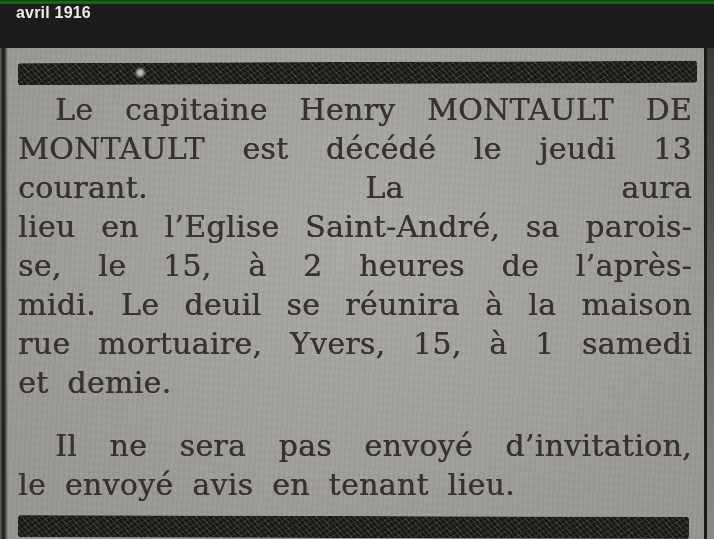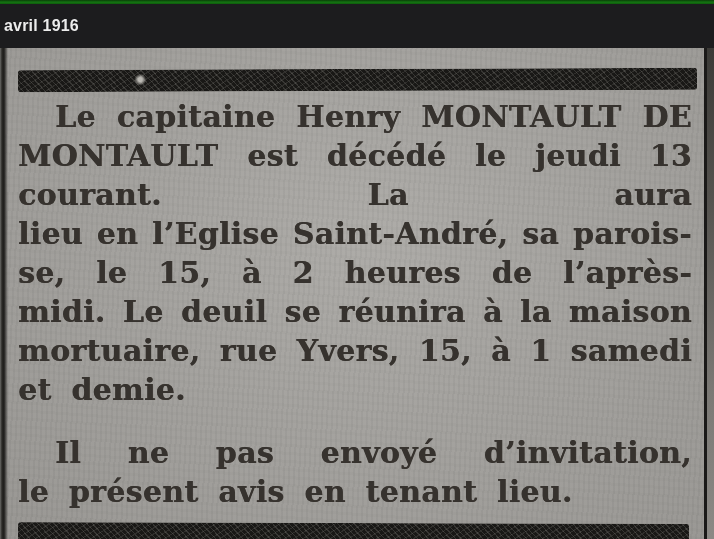--- a/index.html
+++ b/index.html
@@ -18,22 +18,22 @@
   }
   
   .green-strip{
     height:4px;
     background:linear-gradient(180deg,#0a3c08 0%,#147512 55%,#0f5a0c 100%);
   }
   
   .header-bar{
     height:44px;
     background:var(--header-bg);
-    display:flex;align-items:center;
-    padding-left:4px;
+    display:flex;
+    padding-left:16px;
     box-sizing:border-box;
   }
   .header-title{
     color:#ececec;
     font-size:16px;
     font-weight:700;
     letter-spacing:.2px;
   }
   
   .scan{
@@ -54,23 +54,22 @@
   .right-edge{
     position:absolute;right:0;top:0;bottom:0;width:10px;
     border-left:3px solid #1a1918;
     background:linear-gradient(180deg,#3b3a37 0%,#54524e 30%,#7b7975 70%,#8b8985 100%);
     box-sizing:border-box;
     pointer-events:none;
   }
   .content{
     position:absolute;
     left:8px;right:13px;top:0;bottom:0;
-    padding:21px 4px 0 10px;
+    padding:14px 4px 0 10px;
     box-sizing:border-box;
-    font-weight:bold;
   }
   
   .rule{
     height:22px;
     border-radius:3px;
     background-color:var(--rule);
     background-image:
       repeating-linear-gradient(47deg, rgba(162,160,154,.22) 0 1px, transparent 1px 4px),
       repeating-linear-gradient(-33deg, rgba(150,148,142,.18) 0 1px, transparent 1px 5px);
   }
@@ -169,35 +168,36 @@
             <span>midi.</span>
             <span>Le</span>
             <span>deuil</span>
             <span>se</span>
             <span>réunira</span>
             <span>à</span>
             <span>la</span>
             <span>maison</span>
           </div>
           <div class="line">
+            <span>rue</span>
             <span>mortuaire,</span>
-            <span>rue</span>
             <span>Yvers,</span>
             <span>15,</span>
             <span>à</span>
             <span>1</span>
             <span>samedi</span>
           </div>
           <div class="line noflex">et demie.</div>
           <div class="line indent pgap">
             <span>Il</span>
             <span>ne</span>
+            <span>sera</span>
             <span>pas</span>
             <span>envoyé</span>
             <span>d’invitation,</span>
           </div>
-          <div class="line noflex">le présent avis en tenant lieu.</div>
+          <div class="line noflex">le envoyé avis en tenant lieu.</div>
         </div>
       <div class="rule bottom"></div>
     </div>
   </main>
 
 </div>
 
 </body></html>

